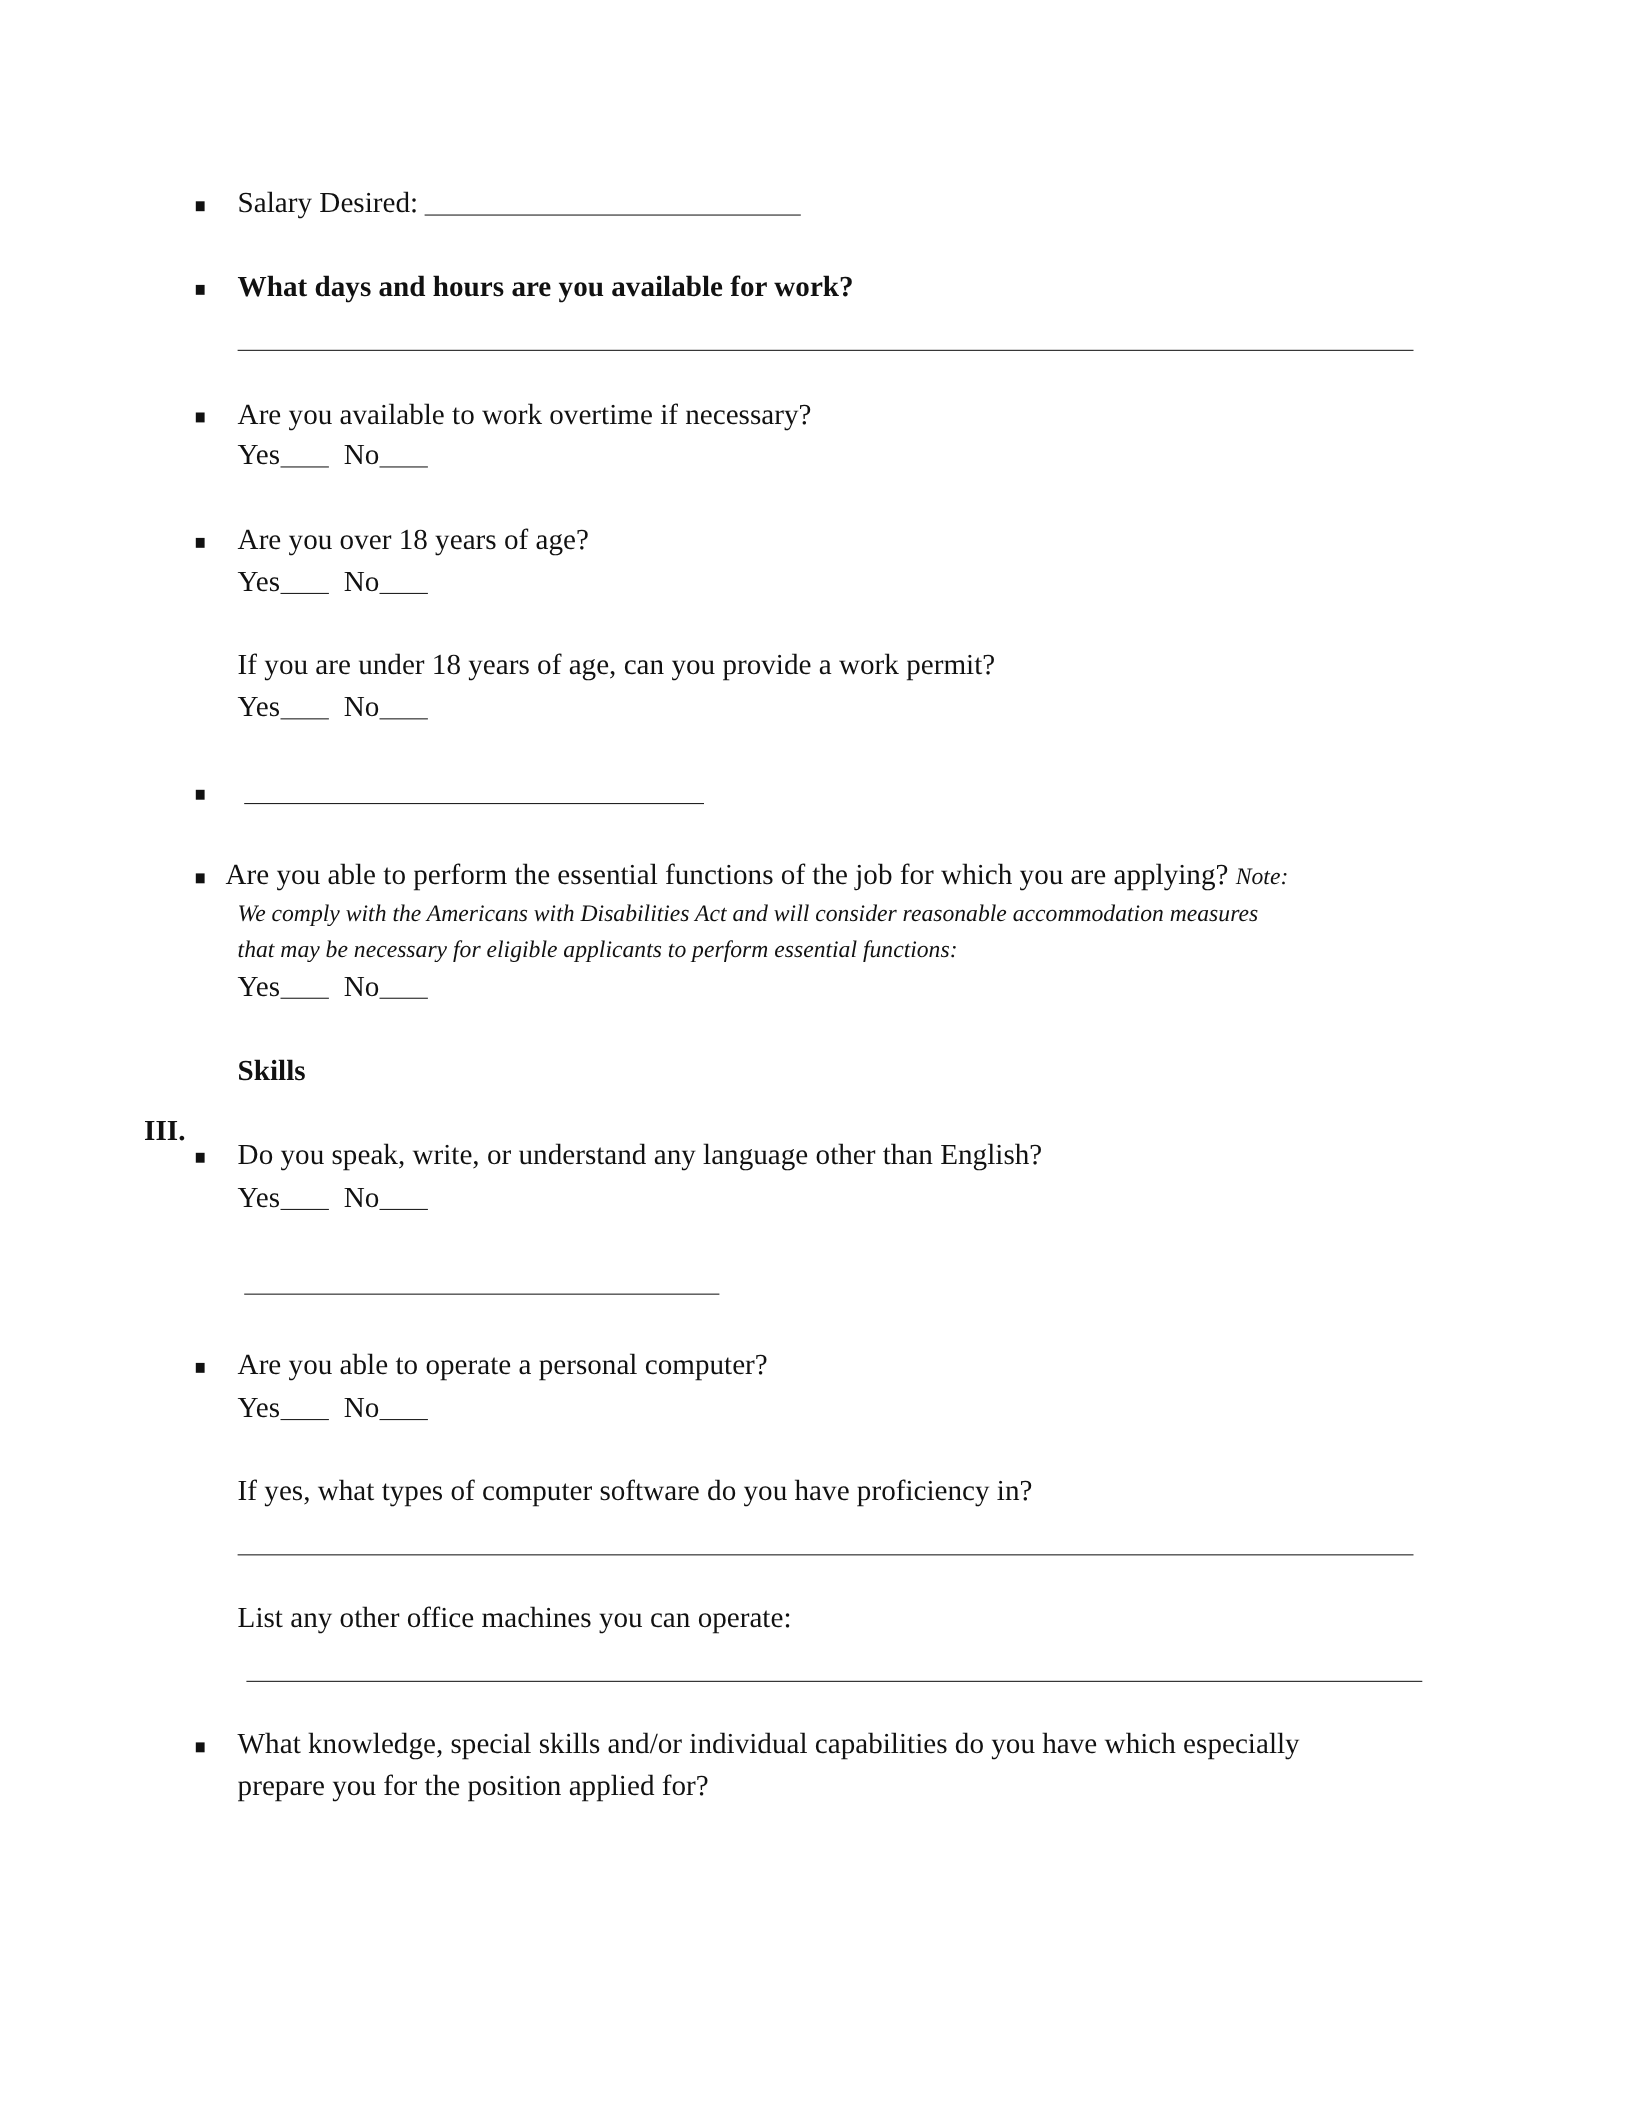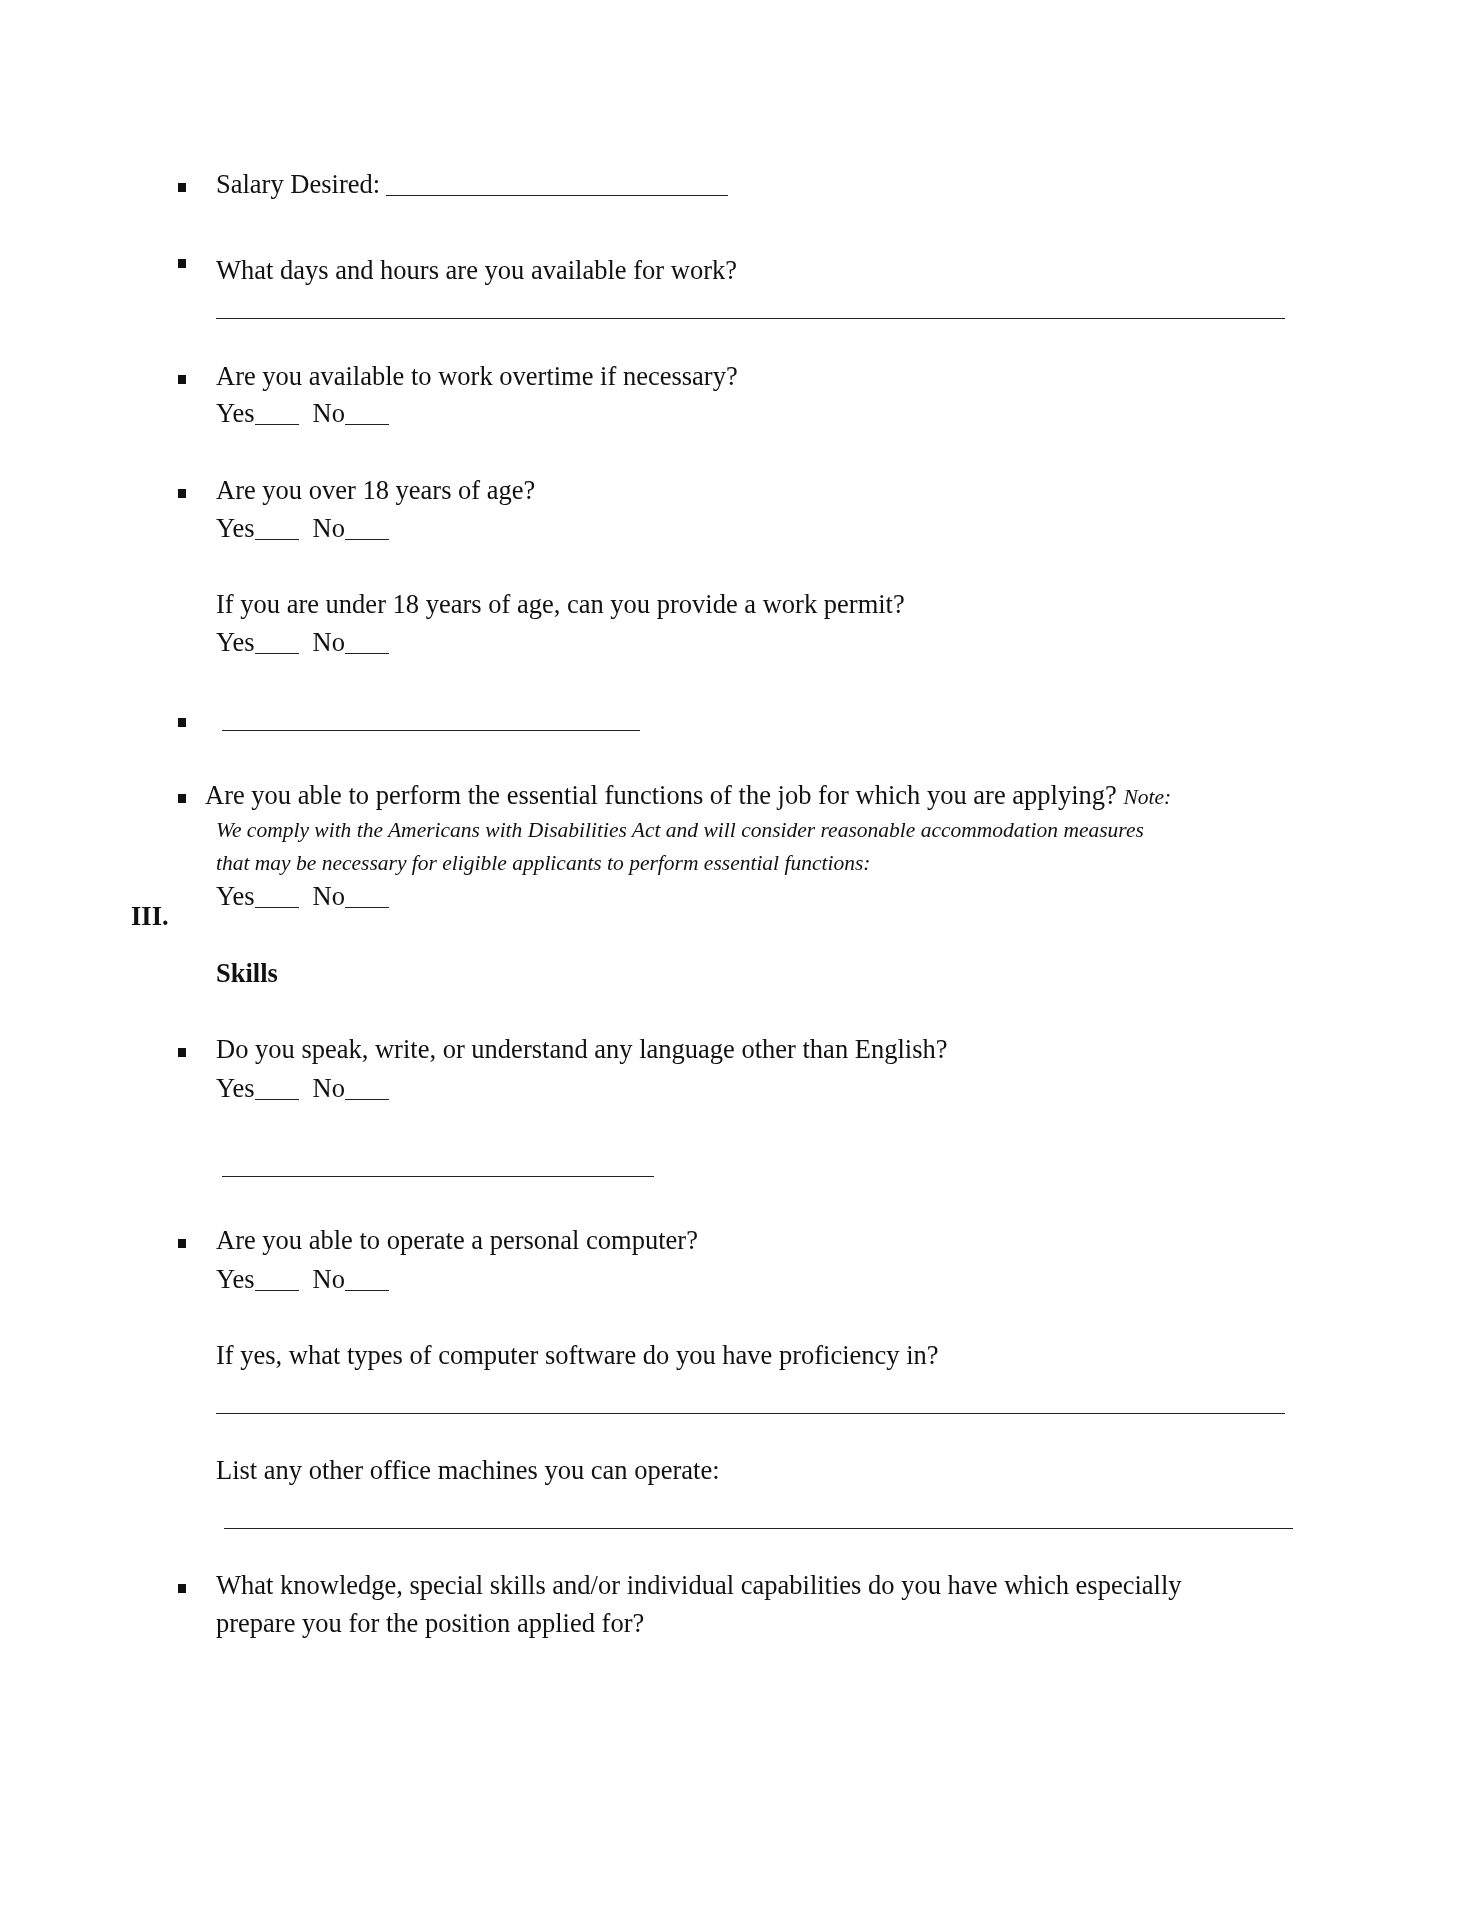--- a/index.html
+++ b/index.html
@@ -17,21 +17,21 @@
 </style>
 </head>
 <body>
 
 <div class="bullet" style="left:178px; top:183px;"></div>
 <div class="t" style="left:216px; top:168px;">
   <span>Salary Desired:</span><span class="blank" style="width:342px;"></span>
 </div>
 
 <div class="bullet" style="left:178px; top:259px;"></div>
-<div class="t" style="left:216px; top:254px;">What days and hours are you available for work?</div>
+<div class="t" style="left:216px; top:244px;font-weight:bold;">What days and hours are you available for work?</div>
 <div class="rule" style="left:216px; top:318px; width:1069px;"></div>
 
 <div class="bullet" style="left:178px; top:375px;"></div>
 <div class="t" style="left:216px; top:360px;">Are you available to work overtime if necessary?</div>
 <div class="t" style="left:216px; top:397px;">
   <span>Yes</span><span class="short"></span><span class="yn-gap"></span><span>No</span><span class="short"></span>
 </div>
 
 <div class="bullet" style="left:178px; top:489px;"></div>
 <div class="t" style="left:216px; top:474px;">Are you over 18 years of age?</div>
@@ -53,21 +53,21 @@
 <div class="t" style="left:205px; top:779px;">
   <span>Are you able to perform the essential functions of the job for which you are applying?</span>
   <span class="note">Note:</span>
 </div>
 <div class="noteline" style="left:216px; top:816px;">We comply with the Americans with Disabilities Act and will consider reasonable accommodation measures</div>
 <div class="noteline" style="left:216px; top:849px;">that may be necessary for eligible applicants to perform essential functions:</div>
 <div class="t" style="left:216px; top:880px;">
   <span>Yes</span><span class="short"></span><span class="yn-gap"></span><span>No</span><span class="short"></span>
 </div>
 
-<div class="t heading" style="left:131px; top:900px;text-align:center;">III.</div>
+<div class="t heading" style="left:131px; top:1011px;text-align:center;">III.</div>
 <div class="t heading" style="left:216px; top:957px;">Skills</div>
 
 <div class="bullet" style="left:178px; top:1048px;"></div>
 <div class="t" style="left:216px; top:1033px;">Do you speak, write, or understand any language other than English?</div>
 <div class="t" style="left:216px; top:1072px;">
   <span>Yes</span><span class="short"></span><span class="yn-gap"></span><span>No</span><span class="short"></span>
 </div>
 
 <div class="t" style="left:216px; top:1149px;">
   <span class="blank" style="width:432px;"></span>

